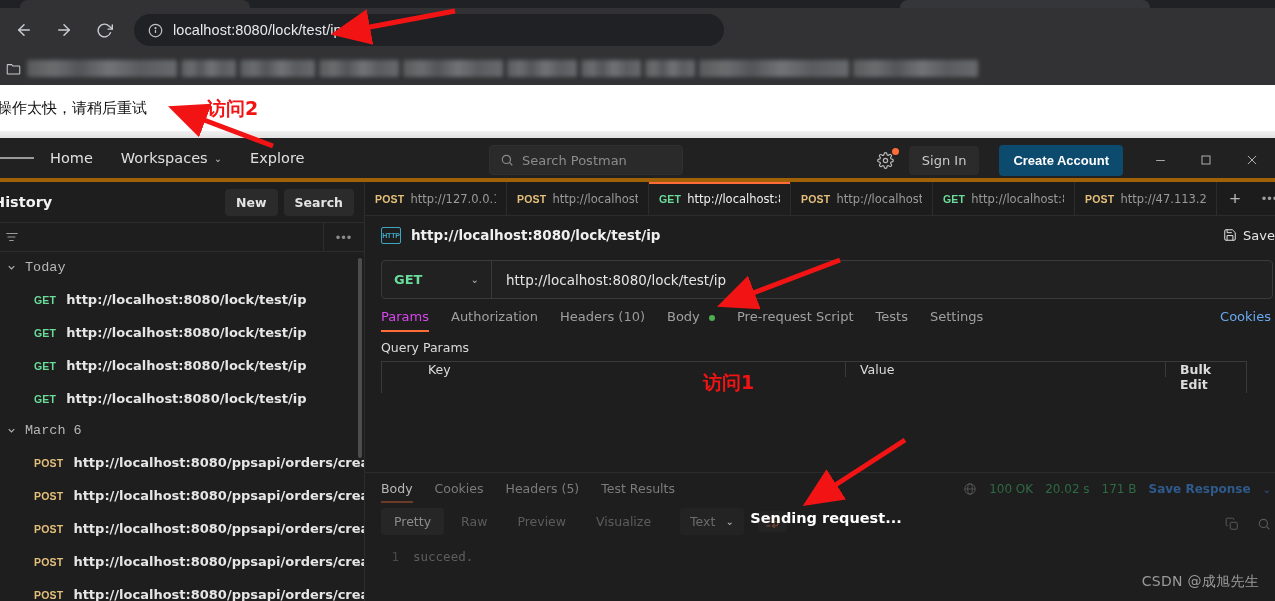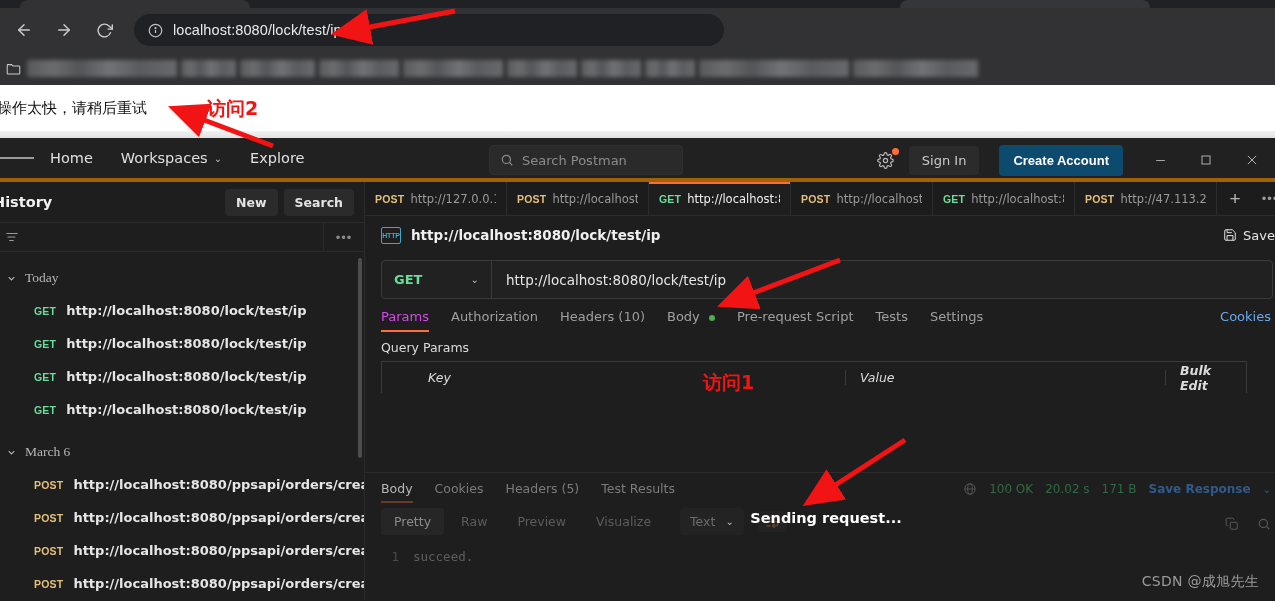--- a/index.html
+++ b/index.html
@@ -143,21 +143,21 @@
     background: #1e1e1e;
   }
   .filter-field {
     flex: 1; height: 28px; display: flex; align-items: center; padding-left: 5px;
     border-right: 1px solid #2c2c2c;
   }
   .dots { width: 40px; text-align: center; color: #8b8b8b; font-size: 13px; letter-spacing: 1px; cursor: pointer;}
   .hist-scroll { position: relative; height: 349px; overflow: hidden; }
   .hist-group {
     display: flex; align-items: center; gap: 8px; padding: 8px 0 8px 6px;
-    font-size: 13.5px; color: #b6b6b6; cursor: pointer; font-family:Liberation Serif, serif;margin-top:10px;
+    font-size: 13.5px; color: #b6b6b6; cursor: pointer; font-family:Liberation Mono, monospace;
   }
   .hist-item {
     display: flex; align-items: center; gap: 10px; padding: 9px 0 9px 34px;
     cursor: pointer;
   }
   .m-get { color: #6bdd9a; font-size: 10.5px; font-weight: bold; letter-spacing: .2px; }
   .m-post { color: #e5c07b; font-size: 10.5px; font-weight: bold; letter-spacing: .2px; }
   .hist-url { color: #e6e6e6; font-size: 13px; font-weight: bold; white-space: nowrap; font-family:"DejaVu Sans",sans-serif;}
   .sb-scrollbar {
     position: absolute; right: 2px; top: 6px; width: 4px; height: 200px;
@@ -220,21 +220,21 @@
   .rt.active::after {
     content: ''; position: absolute; left: 0; right: 0; bottom: 0; height: 2px; background: #ff6c37;
   }
   .rt .count { color: #9a9a9a; }
   .dot-green { display:inline-block; width: 6px; height: 6px; border-radius: 50%; background: #4caf50; margin-left: 5px; vertical-align: middle;}
   .cookies-link { position: absolute; right: 16px; top: 10px; color: #6aa9f0; font-size: 13px; cursor: pointer; font-family:"DejaVu Sans",sans-serif;}
 
   .qp-label { padding: 8px 16px 6px 16px; font-size: 12.5px; color: #dcdcdc; font-family:"DejaVu Sans",sans-serif;}
   .qp-table {
     margin: 0 40px 0 16px; border: 1px solid #3a3a3a; border-bottom: none;
-    display: flex; height: 32px; align-items: center; font-size: 12.5px; font-style: italic;
+    display: flex; height: 32px; align-items: flex-start; font-size: 12.5px;
   }
   .qp-cell { display: flex; align-items: center; padding: 0 14px; border-right: 1px solid #3a3a3a; color: #dcdcdc; font-family:"DejaVu Sans",sans-serif;}
   .qp-check { width: 32px; }
   .qp-key { flex: 1; }
   .qp-val { width: 320px; }
   .qp-bulk { width: 80px; justify-content: center; font-weight: bold; border-right: none; }
 
   
   .respane {
     position: absolute; left: 0; right: 0; top: 290px; bottom: 0;

